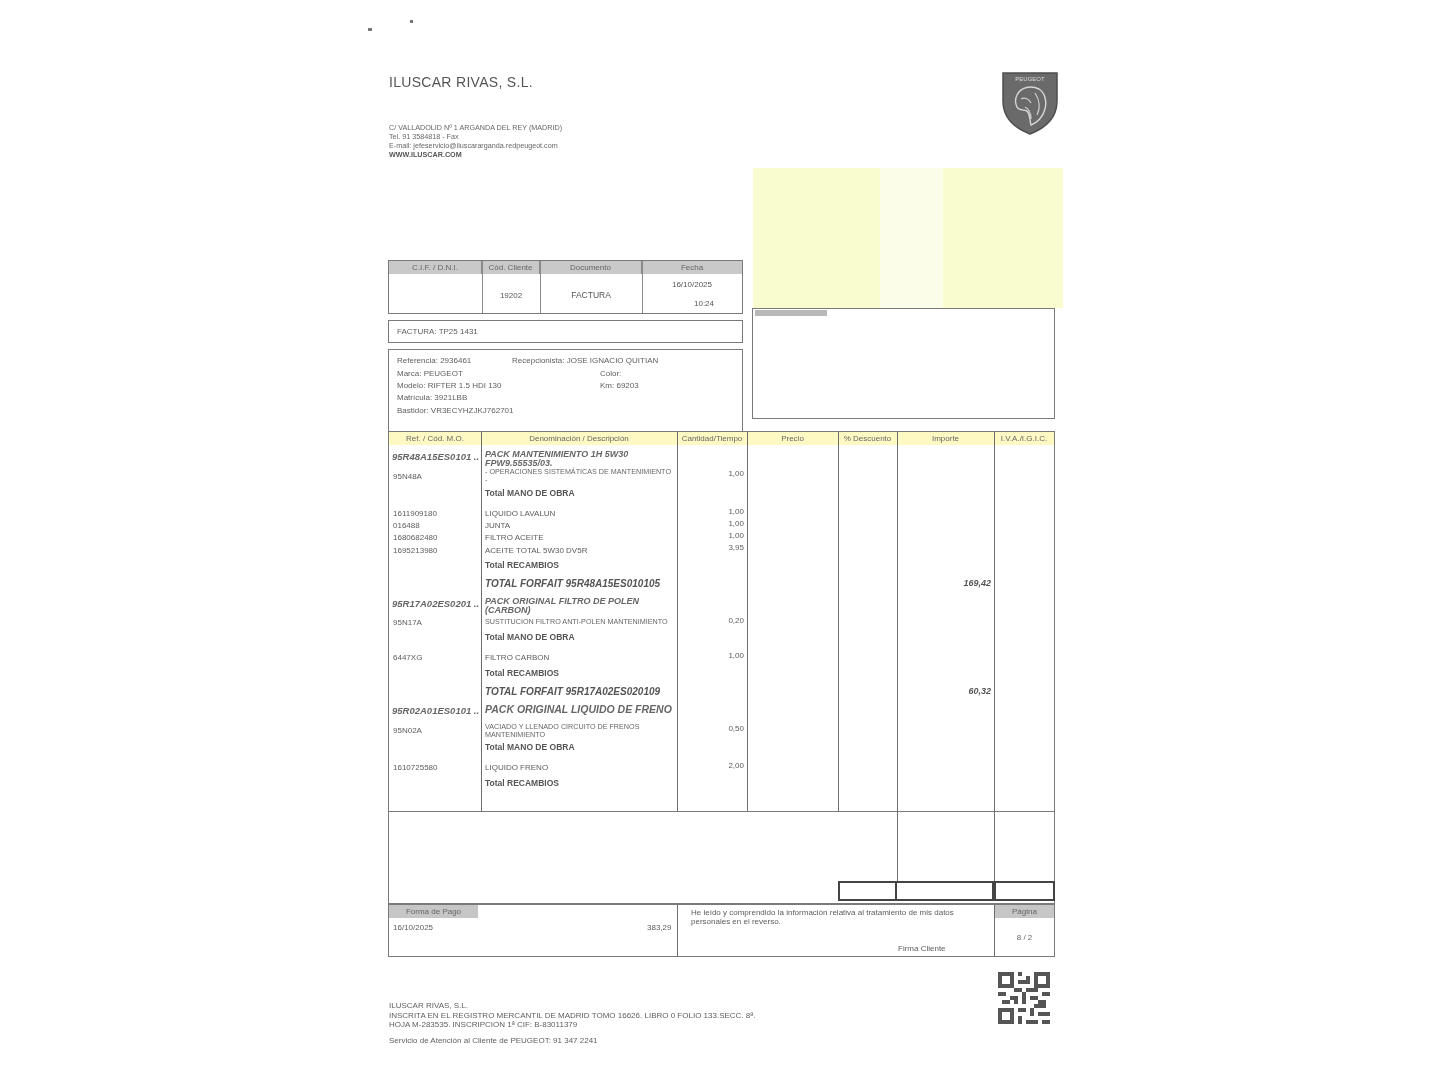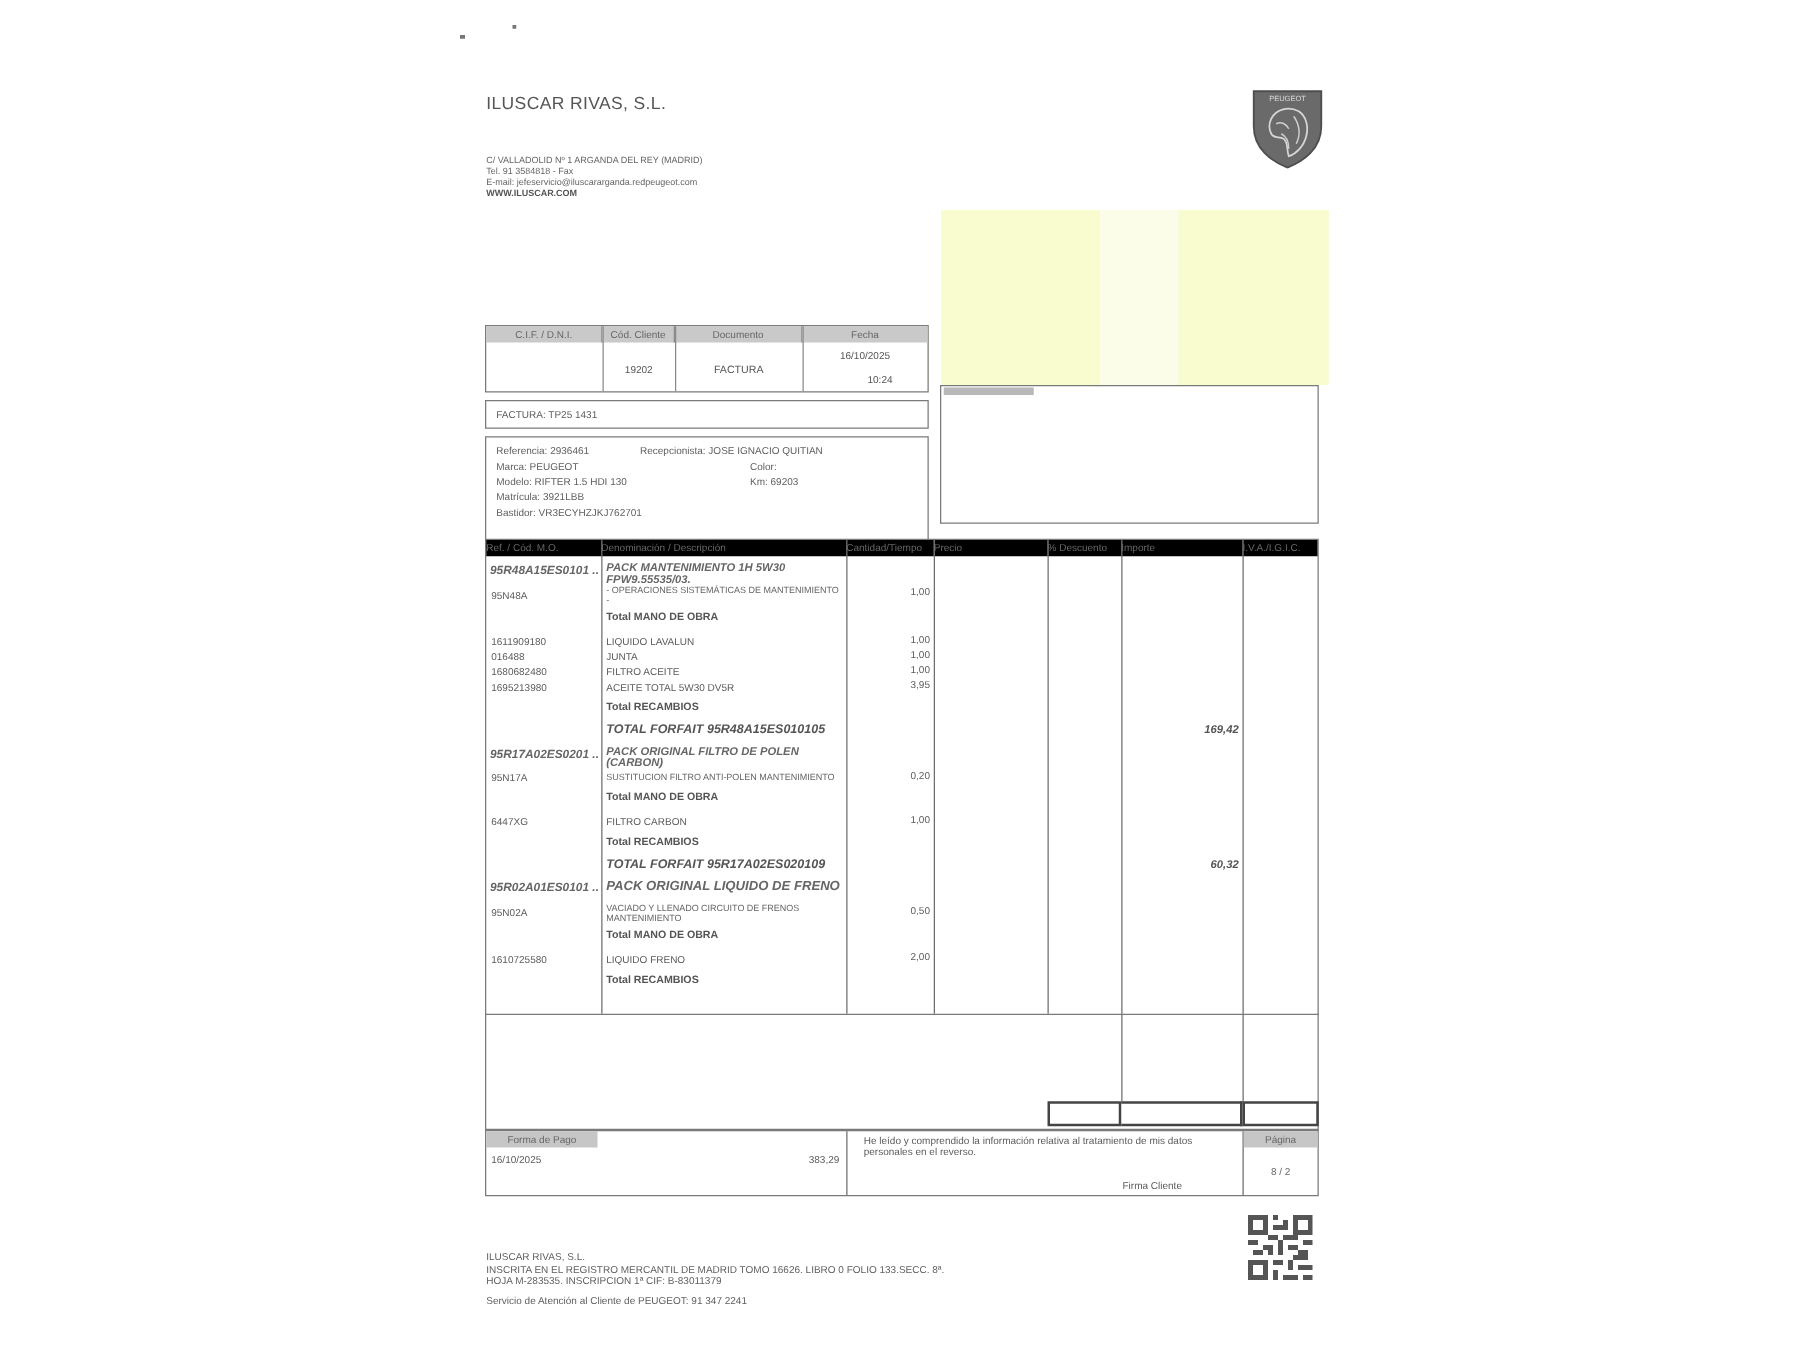--- a/index.html
+++ b/index.html
@@ -23,22 +23,22 @@
 
   .hdr-cell {
     position: absolute; top: 0; height: 13px; background: #c9c9c9; font-size: 8px; color: #666;
     text-align: center; line-height: 13px; box-sizing: border-box; border-right: 1px solid #8a8a8a;
   }
   .cell-text { position: absolute; font-size: 8px; color: #555; text-align: center; }
 
   .veh-line { position: absolute; font-size: 8px; color: #606060; white-space: nowrap; }
 
   .tbl-head {
-    position: absolute; top: 0; height: 13px; background: #000000; font-size: 8px; color: #666;
-    text-align: left; line-height: 13px; box-sizing: border-box;
+    position: absolute; top: 0; height: 13px; background: #fef9c3; font-size: 8px; color: #666;
+    text-align: center; line-height: 13px; box-sizing: border-box;
   }
   .vline { position: absolute; width: 1px; background: #6e6e6e; }
   .row-text { position: absolute; font-size: 8px; color: #5c5c5c; white-space: nowrap; }
   .pack-ref { font-size: 9.5px; font-weight: bold; font-style: italic; color: #666; }
   .pack-title { font-size: 9px; font-weight: bold; font-style: italic; color: #666; line-height: 9px; }
   .pack-title.big { font-size: 10.5px; }
   .small-desc { font-size: 7.2px; color: #666; line-height: 8px; }
   .total-lbl { font-size: 8.5px; font-weight: bold; color: #555; }
   .forfait { font-size: 10px; font-weight: bold; font-style: italic; color: #555; }
   .qty { text-align: right; width: 50px; }

